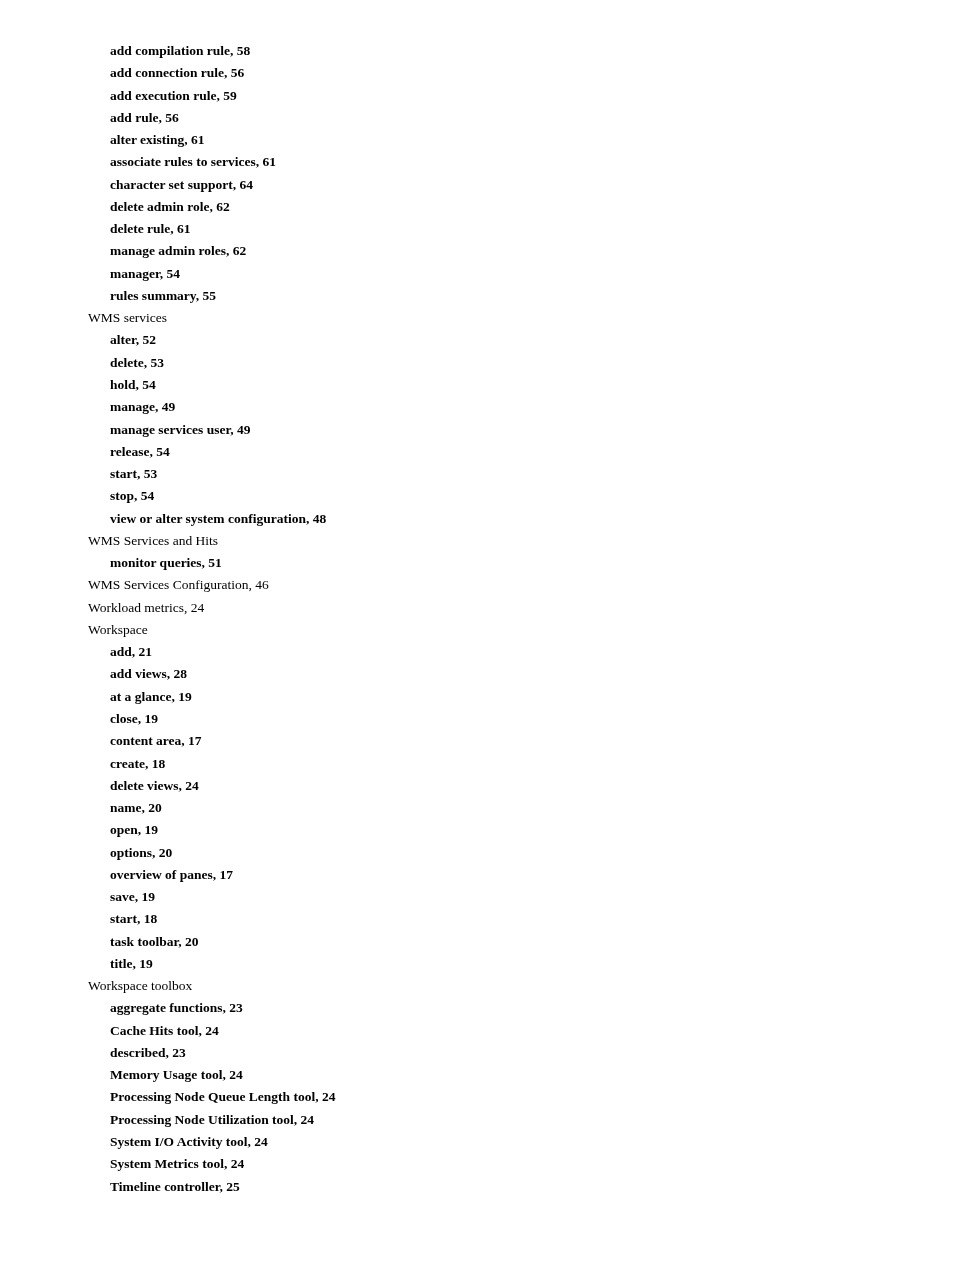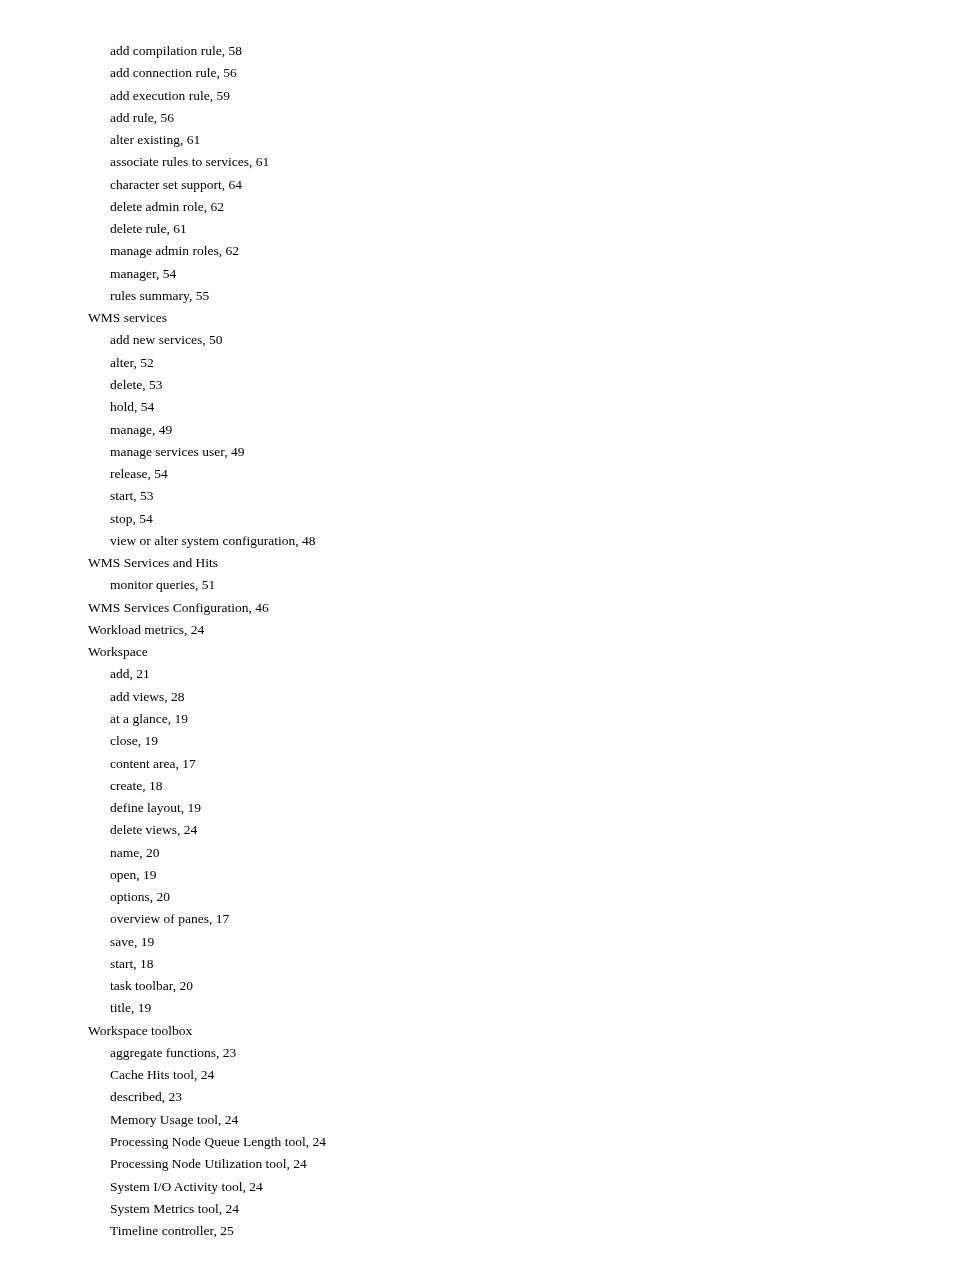--- a/index.html
+++ b/index.html
@@ -33,62 +33,61 @@
     }
 
     .top-level {
       margin-left: 8px;
       font-size: 13.5px;
     }
 
     .second-level {
       margin-left: 30px;
       font-size: 13.5px;
+      font-weight: bold;
     }
   </style>
 </head>
 <body>
 
 <div class="page-container">
   <div class="index-content">
   <span class="index-entry second-level">add compilation rule, 58</span>
       <span class="index-entry second-level">add connection rule, 56</span>
       <span class="index-entry second-level">add execution rule, 59</span>
       <span class="index-entry second-level">add rule, 56</span>
       <span class="index-entry second-level">alter existing, 61</span>
       <span class="index-entry second-level">associate rules to services, 61</span>
       <span class="index-entry second-level">character set support, 64</span>
       <span class="index-entry second-level">delete admin role, 62</span>
       <span class="index-entry second-level">delete rule, 61</span>
       <span class="index-entry second-level">manage admin roles, 62</span>
       <span class="index-entry second-level">manager, 54</span>
       <span class="index-entry second-level">rules summary, 55</span>
       <span class="index-entry top-level">WMS services</span>
-      <span class="index-entry second-level">add new services, 50</span>
       <span class="index-entry second-level">alter, 52</span>
       <span class="index-entry second-level">delete, 53</span>
       <span class="index-entry second-level">hold, 54</span>
       <span class="index-entry second-level">manage, 49</span>
       <span class="index-entry second-level">manage services user, 49</span>
       <span class="index-entry second-level">release, 54</span>
       <span class="index-entry second-level">start, 53</span>
       <span class="index-entry second-level">stop, 54</span>
       <span class="index-entry second-level">view or alter system configuration, 48</span>
       <span class="index-entry top-level">WMS Services and Hits</span>
       <span class="index-entry second-level">monitor queries, 51</span>
       <span class="index-entry top-level">WMS Services Configuration, 46</span>
       <span class="index-entry top-level">Workload metrics, 24</span>
       <span class="index-entry top-level">Workspace</span>
       <span class="index-entry second-level">add, 21</span>
       <span class="index-entry second-level">add views, 28</span>
       <span class="index-entry second-level">at a glance, 19</span>
       <span class="index-entry second-level">close, 19</span>
       <span class="index-entry second-level">content area, 17</span>
       <span class="index-entry second-level">create, 18</span>
-      <span class="index-entry second-level">define layout, 19</span>
       <span class="index-entry second-level">delete views, 24</span>
       <span class="index-entry second-level">name, 20</span>
       <span class="index-entry second-level">open, 19</span>
       <span class="index-entry second-level">options, 20</span>
       <span class="index-entry second-level">overview of panes, 17</span>
       <span class="index-entry second-level">save, 19</span>
       <span class="index-entry second-level">start, 18</span>
       <span class="index-entry second-level">task toolbar, 20</span>
       <span class="index-entry second-level">title, 19</span>
       <span class="index-entry top-level">Workspace toolbox</span>

